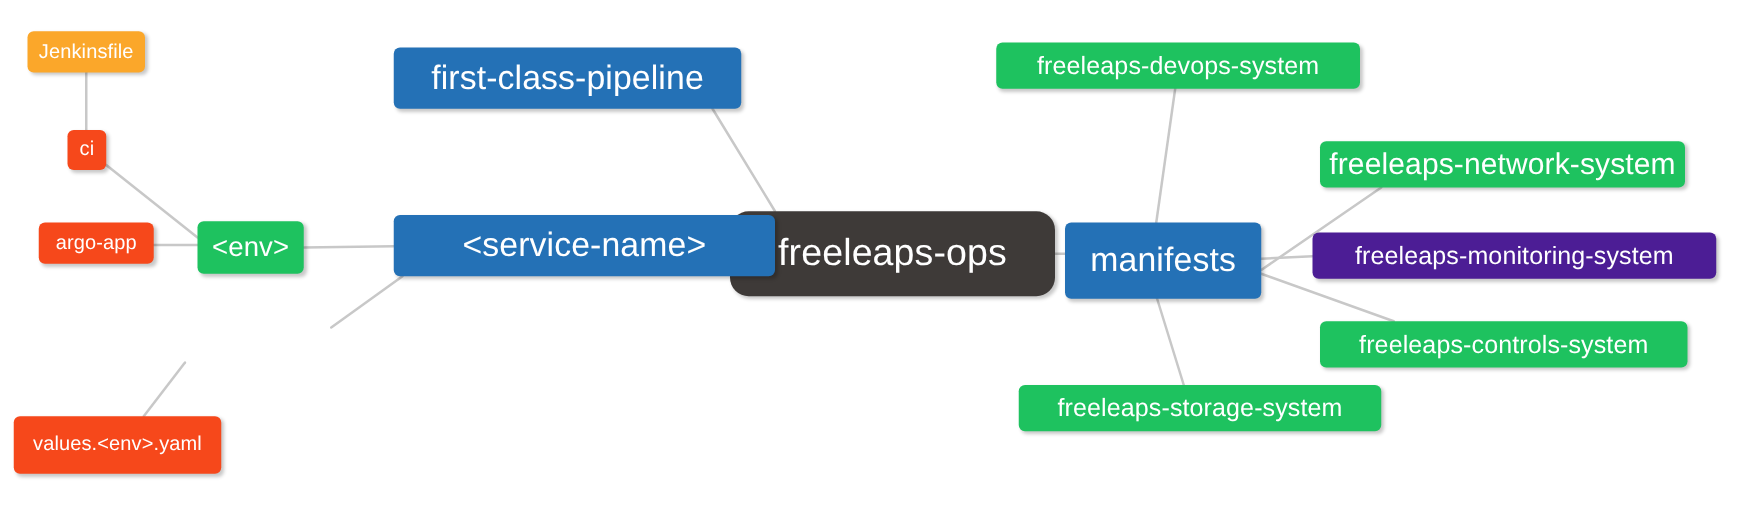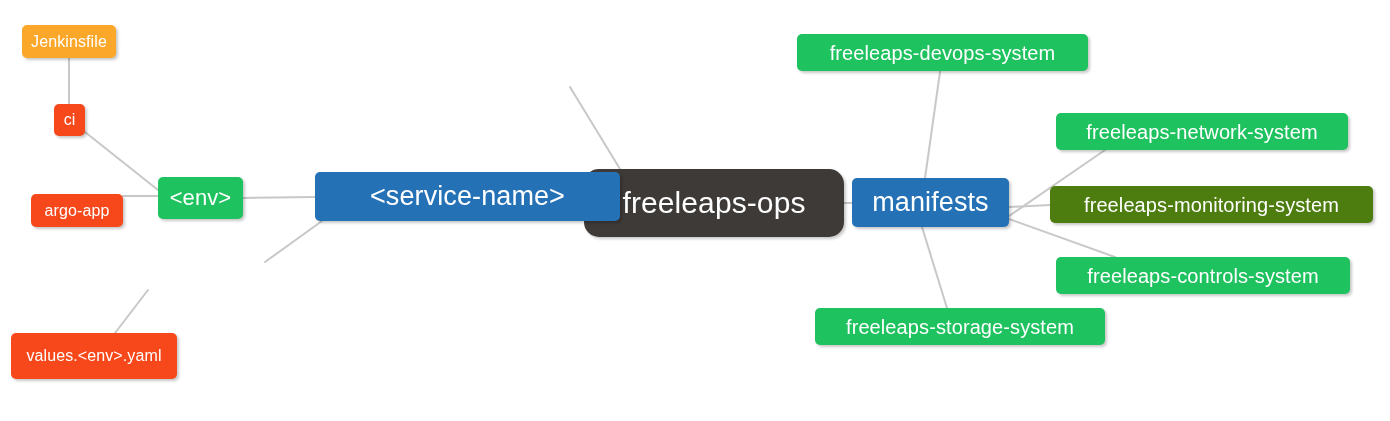--- a/index.html
+++ b/index.html
@@ -64,45 +64,48 @@
       <line x1="1009" y1="207" x2="1050" y2="205" stroke="#c8c8c8" stroke-width="2" stroke-linecap="round"></line>
       <line x1="1009" y1="219" x2="1115" y2="257" stroke="#c8c8c8" stroke-width="2" stroke-linecap="round"></line>
       <line x1="922" y1="227" x2="947" y2="308" stroke="#c8c8c8" stroke-width="2" stroke-linecap="round"></line>
     </svg>
 <div class="node" style="left: 584px; top: 169px; width: 260px; height: 68px; background: rgb(62, 58, 56); color: rgb(255, 255, 255); font-size: 30px; border-radius: 15px;">
       <span>freeleaps-ops</span>
     </div>
     <div class="node" style="left: 315px; top: 172px; width: 305px; height: 49px; background: rgb(36, 113, 182); color: rgb(255, 255, 255); font-size: 27px;">
       <span>&lt;service-name&gt;</span>
     </div>
-    <div class="node" style="left: 852px; top: 178px; width: 157px; height: 49px; background: rgb(36, 113, 182); color: rgb(255, 255, 255); font-size: 27px;">
+    <div class="node" style="left: 315px; top: 38px; width: 278px; height: 49px; background: rgb(36, 113, 182); color: rgb(255, 255, 255); font-size: 27px;">
+      <span>first-class-pipeline</span>
+    </div>
+    <div class="node" style="left: 852px; top: 178px; width: 157px; height: 61px; background: rgb(36, 113, 182); color: rgb(255, 255, 255); font-size: 27px;">
       <span>manifests</span>
     </div>
     <div class="node" style="left: 158px; top: 177px; width: 85px; height: 42px; background: rgb(30, 194, 95); color: rgb(255, 255, 255); font-size: 22px;">
       <span>&lt;env&gt;</span>
     </div>
     <div class="node" style="left: 54px; top: 104px; width: 31px; height: 32px; background: rgb(246, 72, 27); color: #ffffff; font-size: 16px;">
       <span>ci</span>
     </div>
     <div class="node" style="left: 22px; top: 25px; width: 94px; height: 33px; background: rgb(251, 167, 42); color: rgb(255, 255, 255); font-size: 16px;">
       <span>Jenkinsfile</span>
     </div>
-    <div class="node" style="left: 31px; top: 194px; width: 92px; height: 33px; background: rgb(246, 72, 27); color: rgb(255, 255, 255); font-size: 16px;">
+    <div class="node" style="left: 31px; top: 178px; width: 92px; height: 33px; background: rgb(246, 72, 27); color: rgb(255, 255, 255); font-size: 16px;">
       <span>argo-app</span>
     </div>
     <div class="node" style="left: 11px; top: 333px; width: 166px; height: 46px; background: rgb(246, 72, 27); color: rgb(255, 255, 255); font-size: 16px;">
       <span>values.&lt;env&gt;.yaml</span>
     </div>
     <div class="node" style="left: 797px; top: 34px; width: 291px; height: 37px; background: rgb(30, 194, 95); color: rgb(255, 255, 255); font-size: 20px;">
       <span>freeleaps-devops-system</span>
     </div>
-    <div class="node" style="left: 1056px; top: 113px; width: 292px; height: 37px; background: rgb(30, 194, 95); color: rgb(255, 255, 255); font-size: 20px;">
+    <div class="node" style="left: 1056px; top: 113px; width: 292px; height: 37px; background: rgb(30, 194, 95); color: rgb(255, 255, 255); font-size: 24px;">
       <span>freeleaps-network-system</span>
     </div>
-    <div class="node" style="left: 1050px; top: 186px; width: 323px; height: 37px; background: #4d7c0f; color: rgb(255, 255, 255); font-size: 20px;">
+    <div class="node" style="left: 1050px; top: 186px; width: 323px; height: 37px; background: #4c1d95; color: rgb(255, 255, 255); font-size: 20px;">
       <span>freeleaps-monitoring-system</span>
     </div>
     <div class="node" style="left: 1056px; top: 257px; width: 294px; height: 37px; background: rgb(30, 194, 95); color: rgb(255, 255, 255); font-size: 20px;">
       <span>freeleaps-controls-system</span>
     </div>
     <div class="node" style="left: 815px; top: 308px; width: 290px; height: 37px; background: rgb(30, 194, 95); color: rgb(255, 255, 255); font-size: 20px;">
       <span>freeleaps-storage-system</span>
     </div>
   </div>
 

